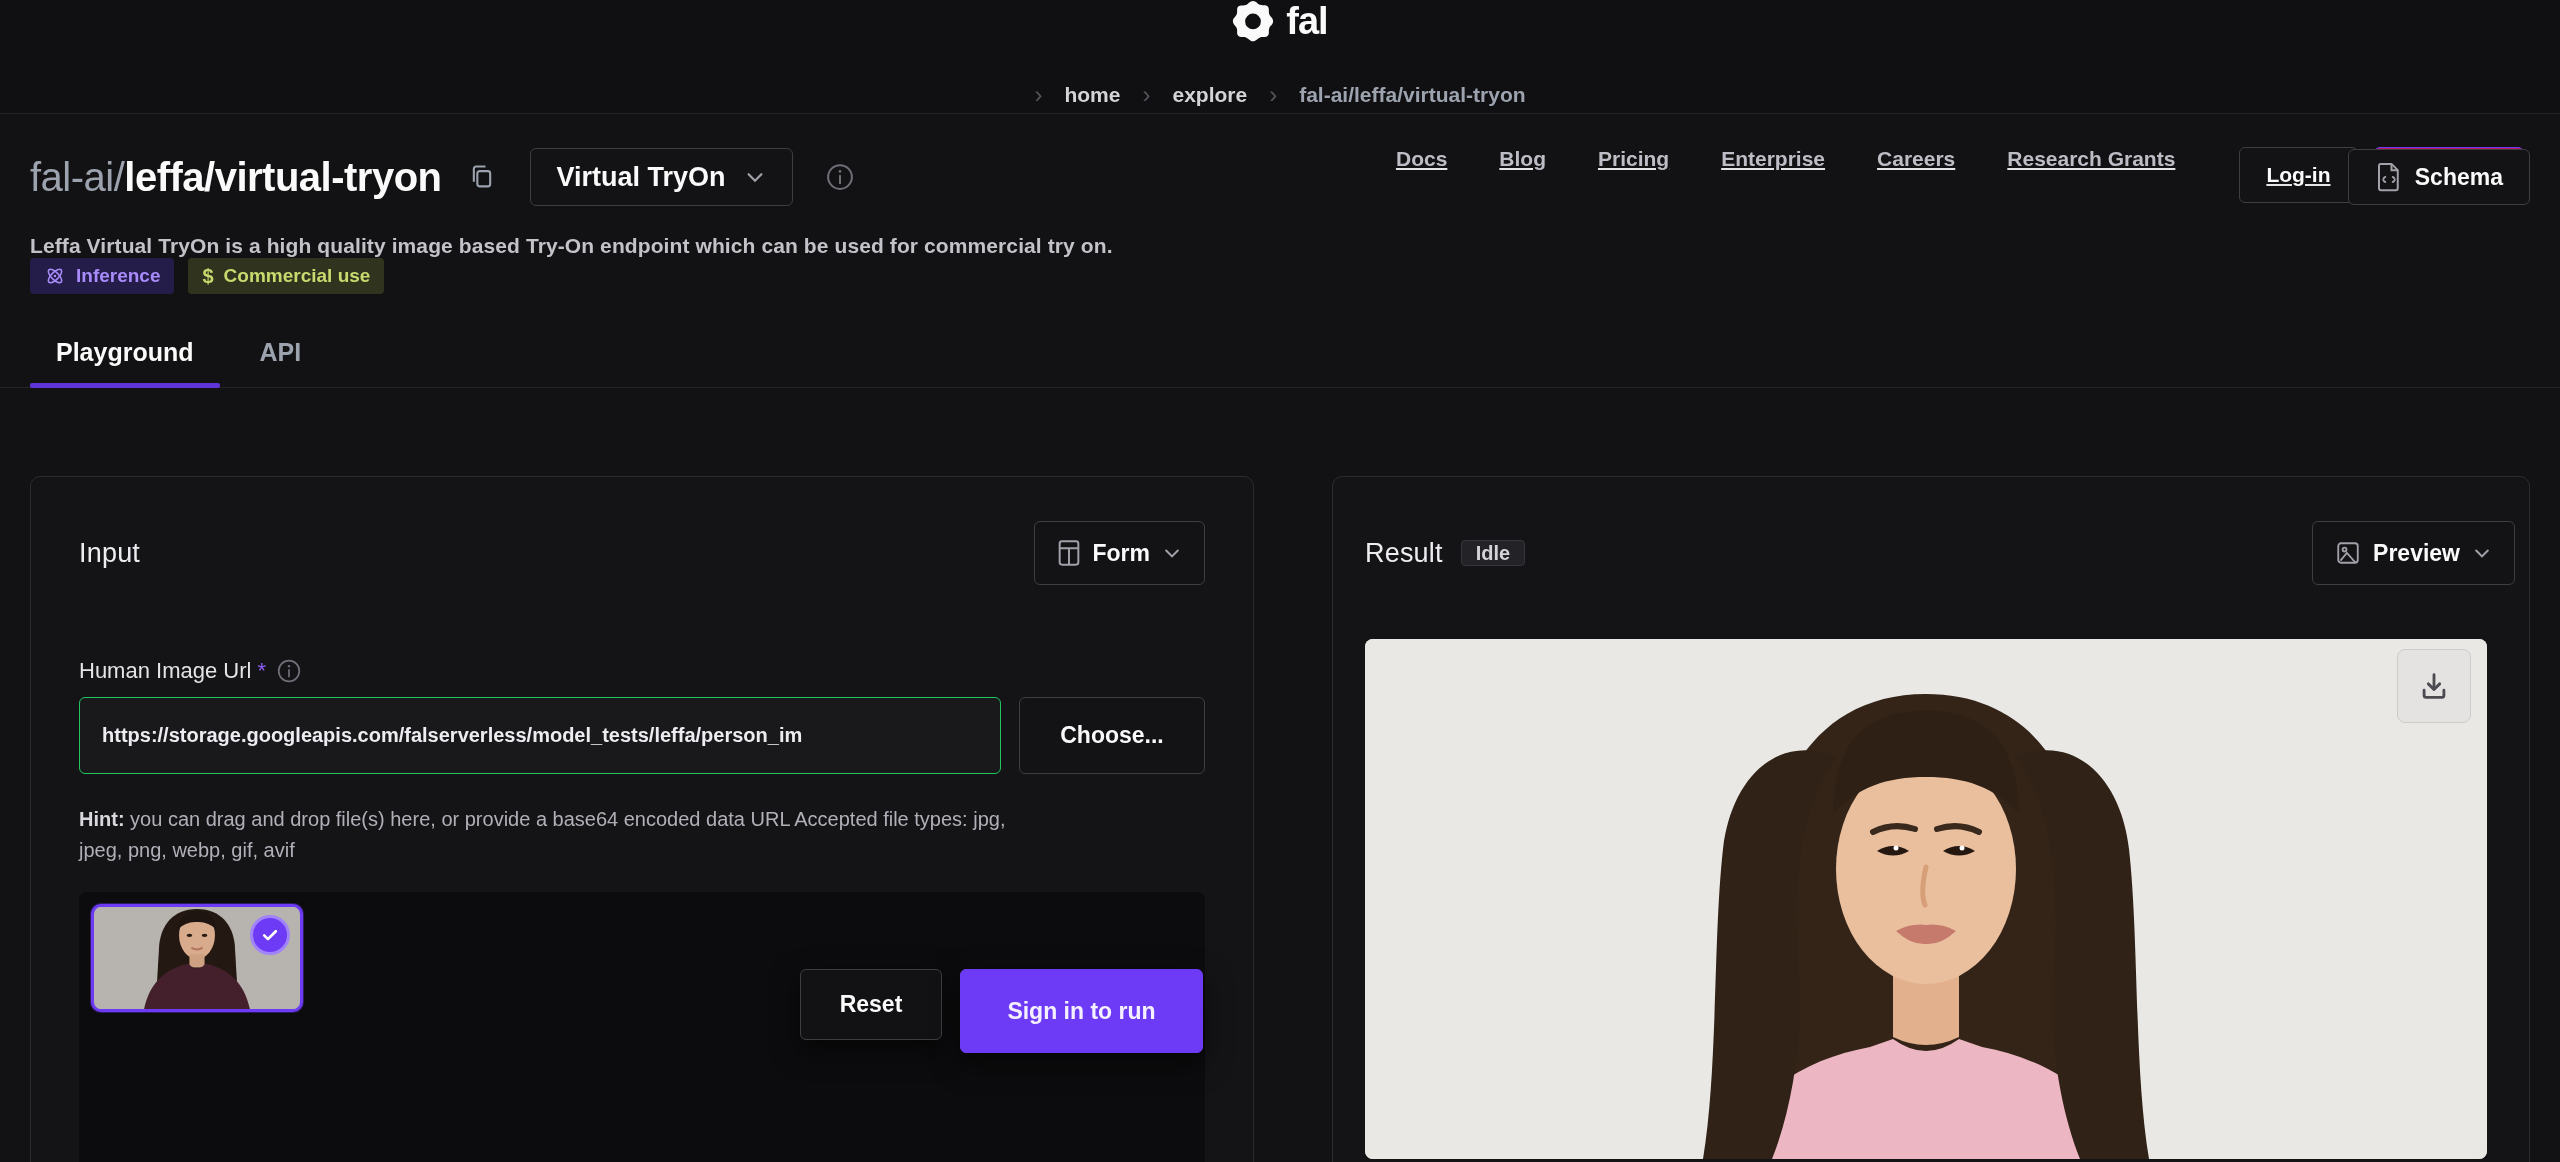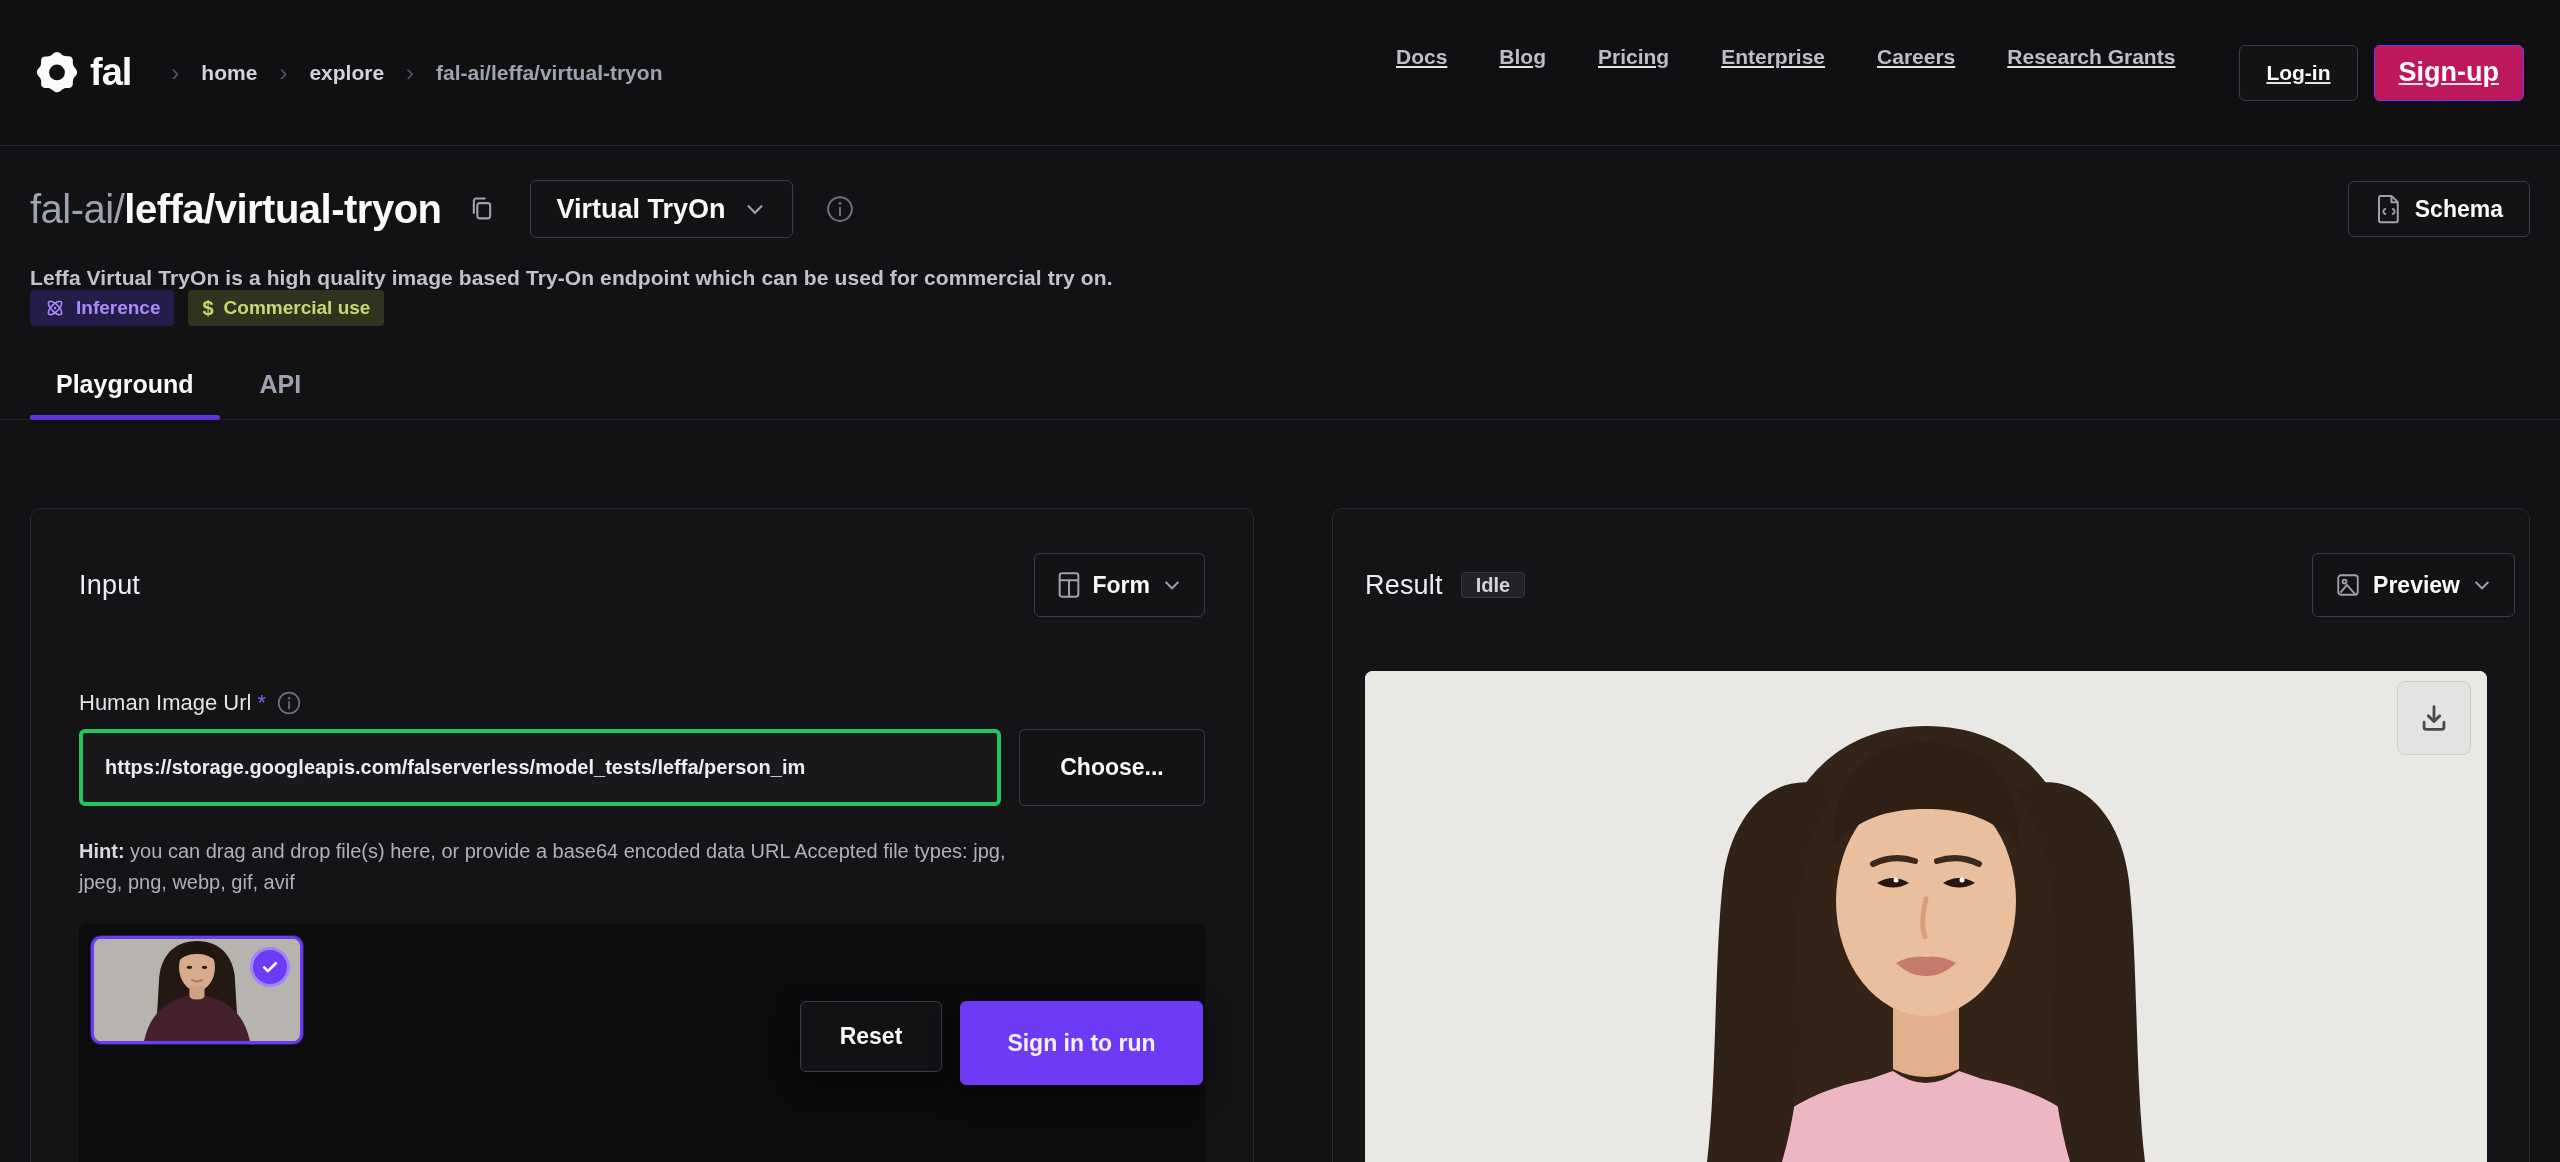--- a/index.html
+++ b/index.html
@@ -7,22 +7,22 @@
   body {
     background:#121214;
     font-family:"Liberation Sans", sans-serif;
     color:#e4e4e7;
     -webkit-font-smoothing:antialiased;
   }
   svg { display:block; }
 
   
   .navbar {
-    height:146px; background:#101012; border-bottom:1px solid #242428;
-    display:flex; align-items:center; padding:0 36px; gap:40px;
+    height:114px; background:#101012; border-bottom:1px solid #242428;
+    display:flex; align-items:center; padding:0 36px; gap:40px;flex-direction:column;
   }
   .brand { display:flex; align-items:center; gap:12px; }
   .brand .wordmark { font-size:38px; font-weight:bold; color:#fafafa; letter-spacing:-1px; }
   .breadcrumb { display:flex; align-items:center; gap:22px; font-size:21px; }
   .crumb-sep { color:#55555e; font-size:24px; line-height:1; }
   .crumb { color:#d4d4d8; font-weight:600; cursor:pointer; }
   .crumb.current { color:#9ca3af; font-weight:600; }
   .nav-right { margin-left:auto; display:flex; align-items:flex-start; gap:52px;text-decoration:underline; }
   .nav-link { color:#bdbdc5; font-size:21px; font-weight:600; cursor:pointer; }
   .nav-btns { display:flex; gap:16px; margin-left:12px; }
@@ -75,21 +75,21 @@
   .btn-view { height:64px; padding:4px 22px; font-size:23px; margin-left:auto; }
   .btn-view .vicon { color:#a1a1aa; }
   .btn-view .chev { color:#a1a1aa; }
 
   .field-label-row { margin-top:70px; display:flex; align-items:center; gap:10px; height:28px; }
   .field-label { font-size:22px; color:#e4e4e7; }
   .req { color:#8b5cf6; font-size:22px; margin-left:-4px; }
 
   .input-row { margin-top:12px; display:flex; gap:18px; }
   .url-input {
-    flex:1; height:77px; background:#19191c; border:4px solid #22c55e; border-radius:6px;
+    flex:1; height:77px; background:#19191c; border:1px solid #22c55e; border-radius:6px;
     color:#ececf1; font-size:20px; font-weight:bold; padding:0 22px;
     font-family:"Liberation Sans", sans-serif; outline:none;
     white-space:nowrap; overflow:hidden; text-overflow:clip;
   }
   .btn-choose { width:186px; height:77px; font-size:23px; }
 
   .hint { margin-top:30px; width:930px; font-size:20px; line-height:1.55; color:#b0b0b8; }
   .hint b { color:#d8d8dd; }
 
   .drop-strip {

